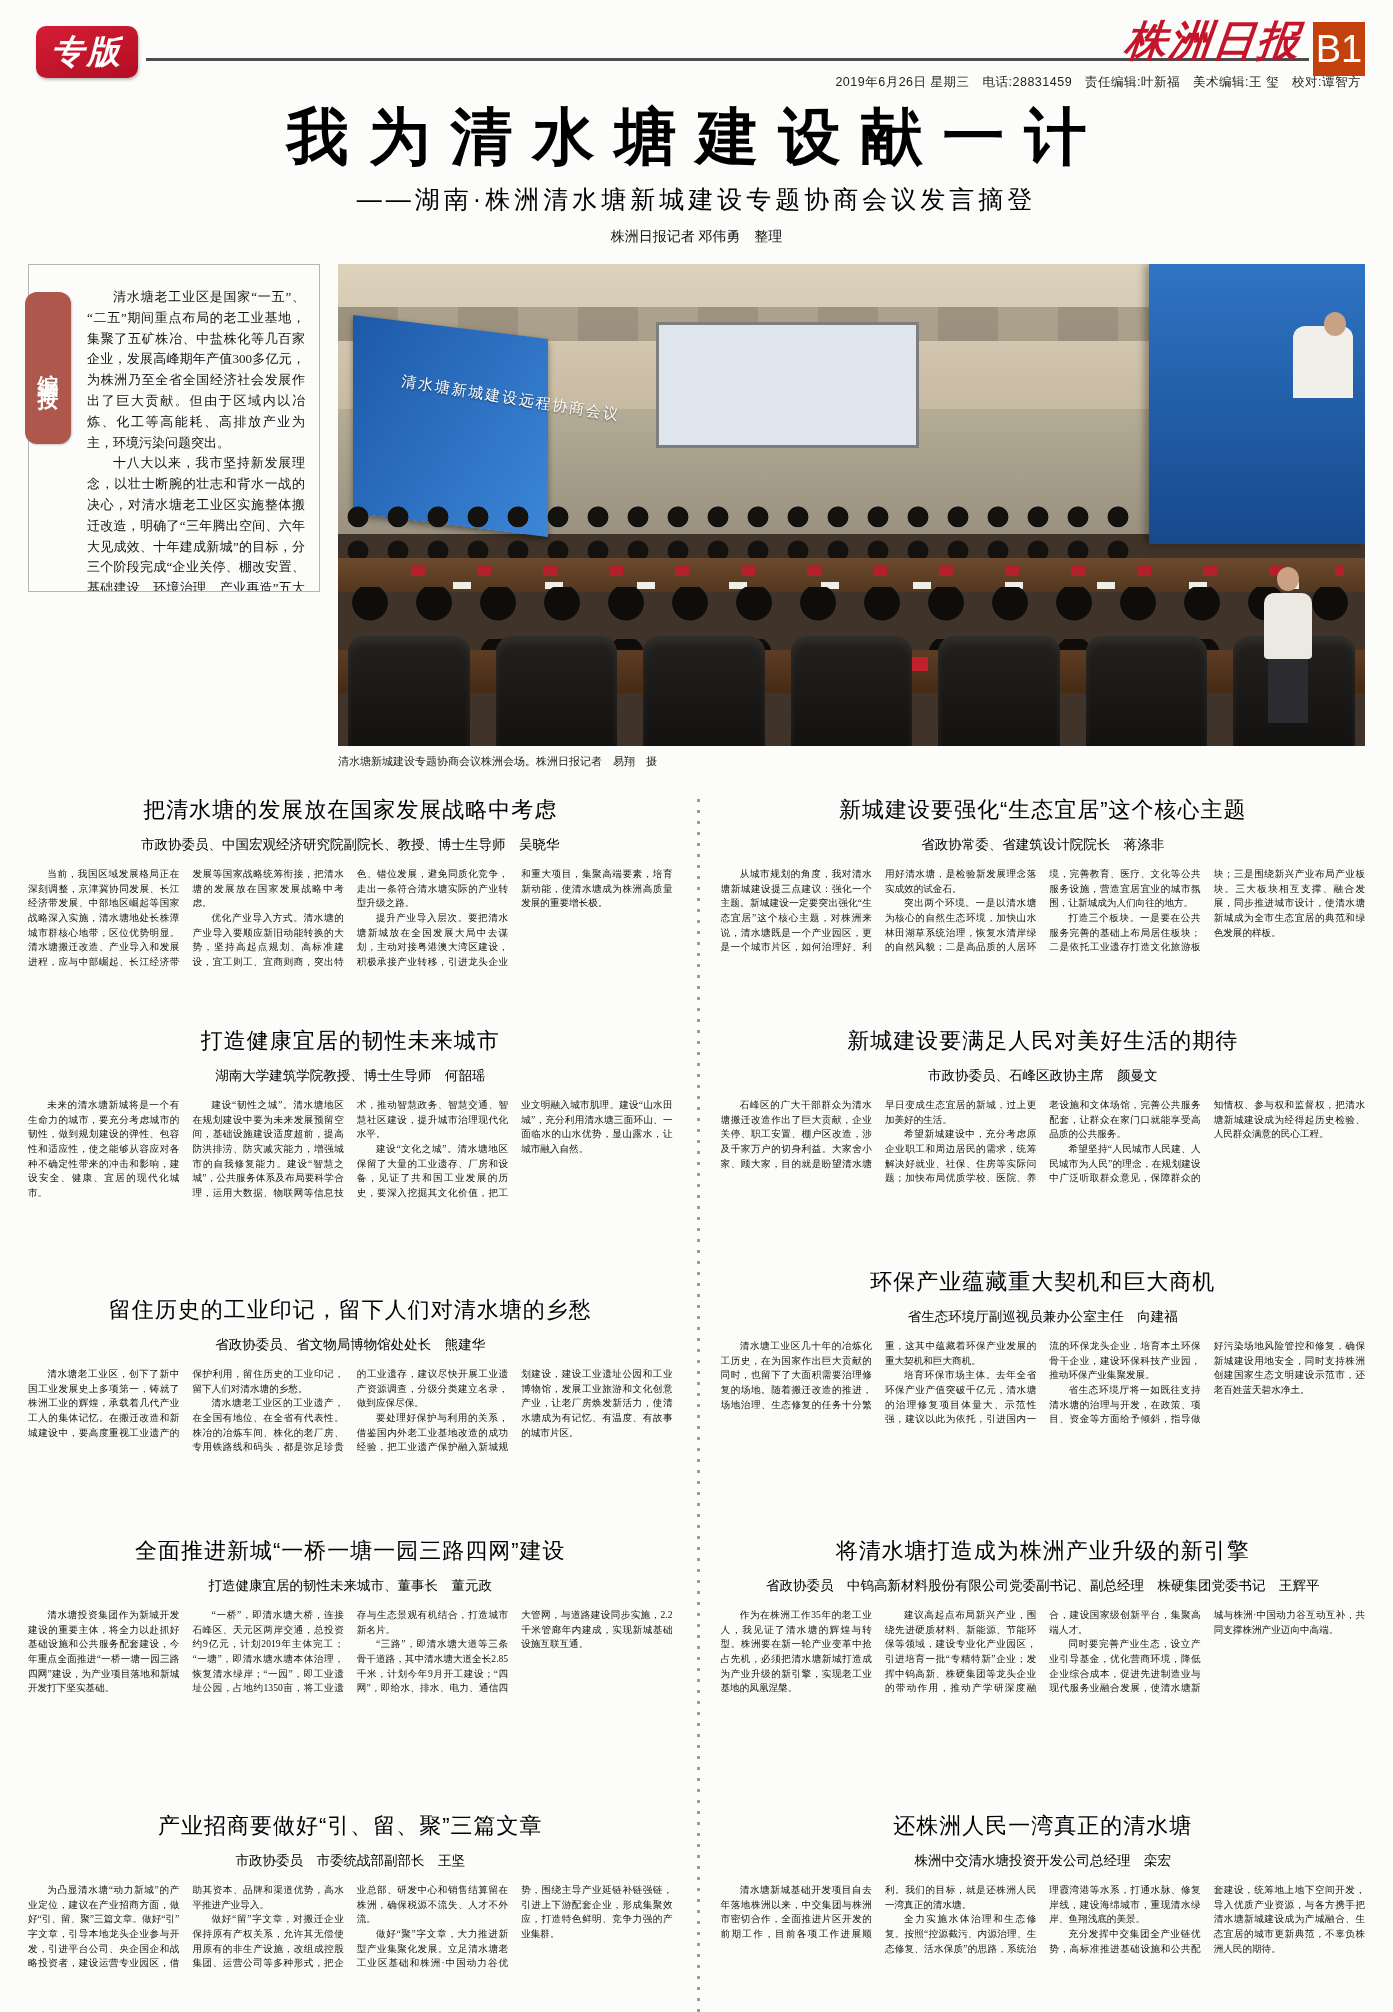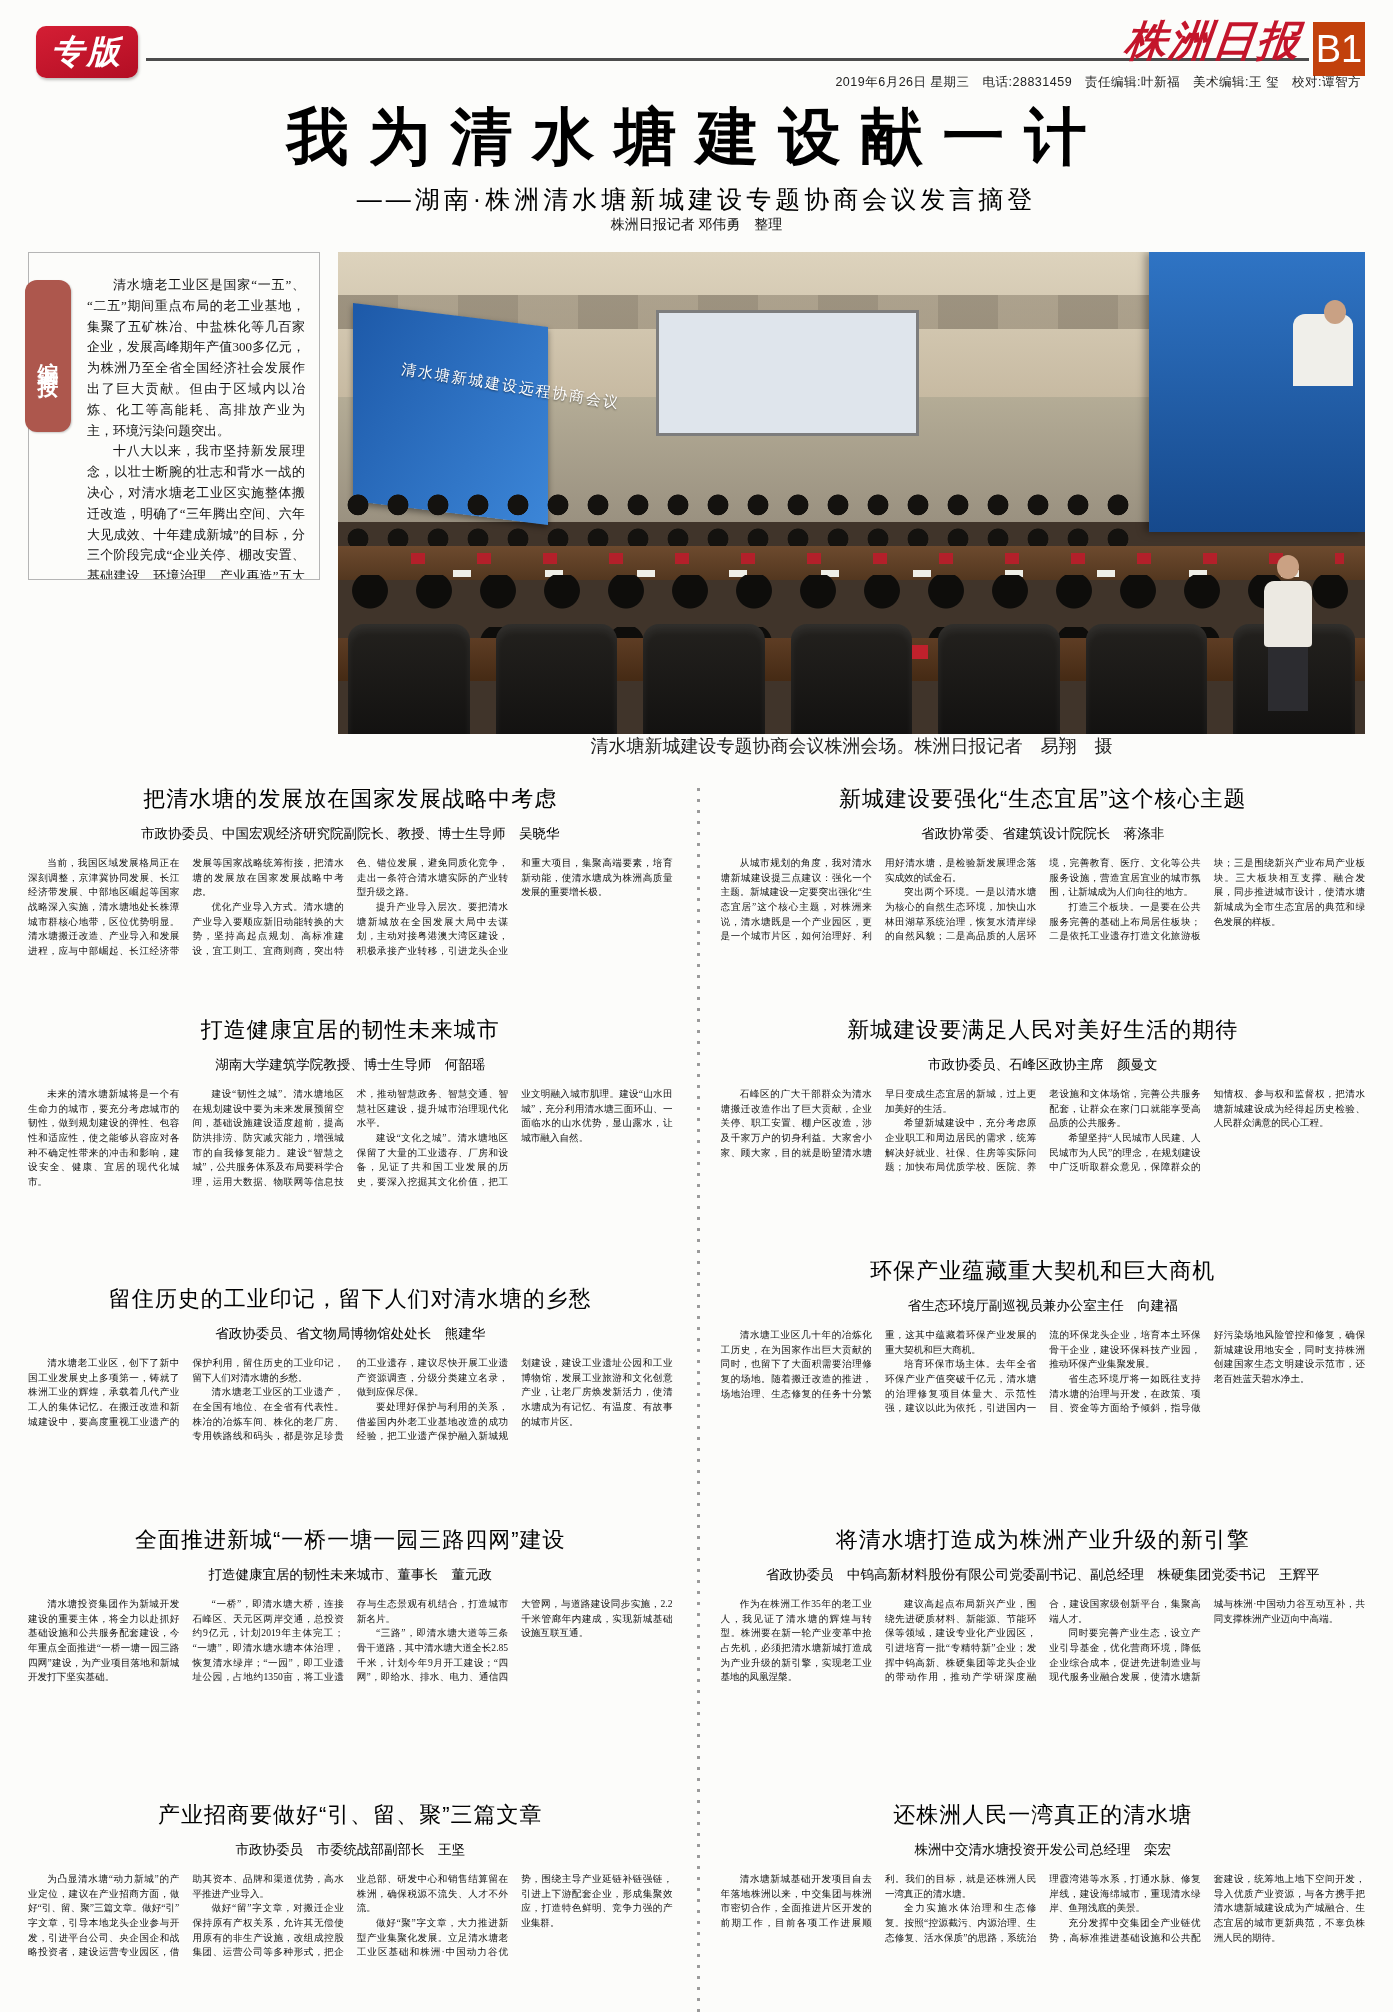--- a/index.html
+++ b/index.html
@@ -15,21 +15,21 @@
   .masthead{position:absolute;right:92px;top:20px;color:#c4152b;font-size:42px;font-weight:bold;font-style:italic;
             font-family:"DejaVu Serif",serif;transform:skewX(-6deg);letter-spacing:2px;line-height:1;}
   .pageno{position:absolute;right:28px;top:22px;width:52px;height:54px;background:#c2410c;color:#fff;
           font-family:"Liberation Sans",sans-serif;font-size:38px;display:flex;align-items:center;justify-content:center;}
   .dateline{position:absolute;right:32px;top:74px;font-size:12.5px;color:#222;font-family:"Liberation Sans",sans-serif;letter-spacing:.5px;margin-left:40px;}
   
   .headline-area{text-align:center;padding-top:4px;}
   .headline-area h1{margin:0;font-family:"Liberation Sans","DejaVu Sans",sans-serif;font-weight:900;
                     font-size:62px;letter-spacing:20px;line-height:1.05;color:#000;}
   .subtitle{margin-top:14px;font-size:25px;letter-spacing:4px;font-family:"Liberation Sans",sans-serif;color:#000;}
-  .top-byline{font-size:14px;color:#111;}
+  .top-byline{margin-top:12px;font-size:14px;color:#111;}
   
   .content-row{display:flex;margin:18px 28px 0 28px;gap:18px;}
   .note-wrap{width:292px;position:relative;flex:none;}
   .note-box{border:1px solid #b5b5b5;box-sizing:border-box;height:328px;padding:22px 14px 10px 58px;overflow:hidden;}
   .note-tab{position:absolute;left:-3px;top:28px;width:46px;height:152px;background:#ad574d;border-radius:12px;
             color:#fff;writing-mode:vertical-rl;text-orientation:upright;font-size:21px;letter-spacing:8px;
             display:flex;align-items:center;justify-content:center;font-weight:bold;box-shadow:1px 1px 2px rgba(0,0,0,.2);}
   .note-box p{margin:0;text-indent:2em;font-size:13px;line-height:1.6;text-align:justify;}
   .photo-wrap{flex:1;min-width:0;}
   .photo{height:482px;position:relative;overflow:hidden;background:#40342a;}
@@ -59,21 +59,21 @@
      background:radial-gradient(circle at 50% 30%,#0e0d0b 36%,transparent 38%);background-size:64px 52px;background-repeat:repeat;}
   .ph-table-near{position:absolute;left:0;top:80%;right:0;height:9%;background:linear-gradient(#5e3d24,#452a14);}
   .ph-cards-near{position:absolute;left:1%;top:81.5%;right:1%;height:14px;
      background:repeating-linear-gradient(90deg,transparent 0 96px,#c0212c 96px 116px);}
   .ph-chairs{position:absolute;left:0;bottom:-6px;right:0;height:24%;display:flex;gap:26px;padding:0 10px;}
   .ph-chairs div{flex:1;background:linear-gradient(#23211e,#121110);border-radius:16px 16px 0 0;box-shadow:inset 0 6px 8px rgba(255,255,255,.07);}
   .ph-cameraman{position:absolute;right:5%;bottom:4%;width:52px;height:160px;}
   .ph-cameraman .head{width:22px;height:24px;border-radius:50%;background:#caa183;margin:0 auto;}
   .ph-cameraman .shirt{width:48px;height:66px;border-radius:10px 10px 4px 4px;background:#ece9e2;margin:2px auto 0;}
   .ph-cameraman .pants{width:40px;height:64px;background:#2c2c30;margin:0 auto;}
-  .caption{text-align:center;font-size:18px;color:#222;}
+  .caption{text-align:left;font-size:11px;margin-top:8px;color:#222;}
   
   .articles{display:flex;margin:26px 28px 0 28px;position:relative;}
   .divider{position:absolute;left:50%;top:4px;bottom:10px;width:3px;
      background:repeating-linear-gradient(to bottom,#9a9a9a 0 3px,transparent 3px 11px);}
   .col{width:50%;box-sizing:border-box;}
   .col.left{padding-right:24px;}
   .col.right{padding-left:24px;}
   .article{margin-bottom:31px;}
   .article h2{margin:0 0 11px 0;text-align:center;font-family:"Liberation Sans","DejaVu Sans",sans-serif;
      font-weight:normal;font-size:22px;letter-spacing:1px;color:#000;}

